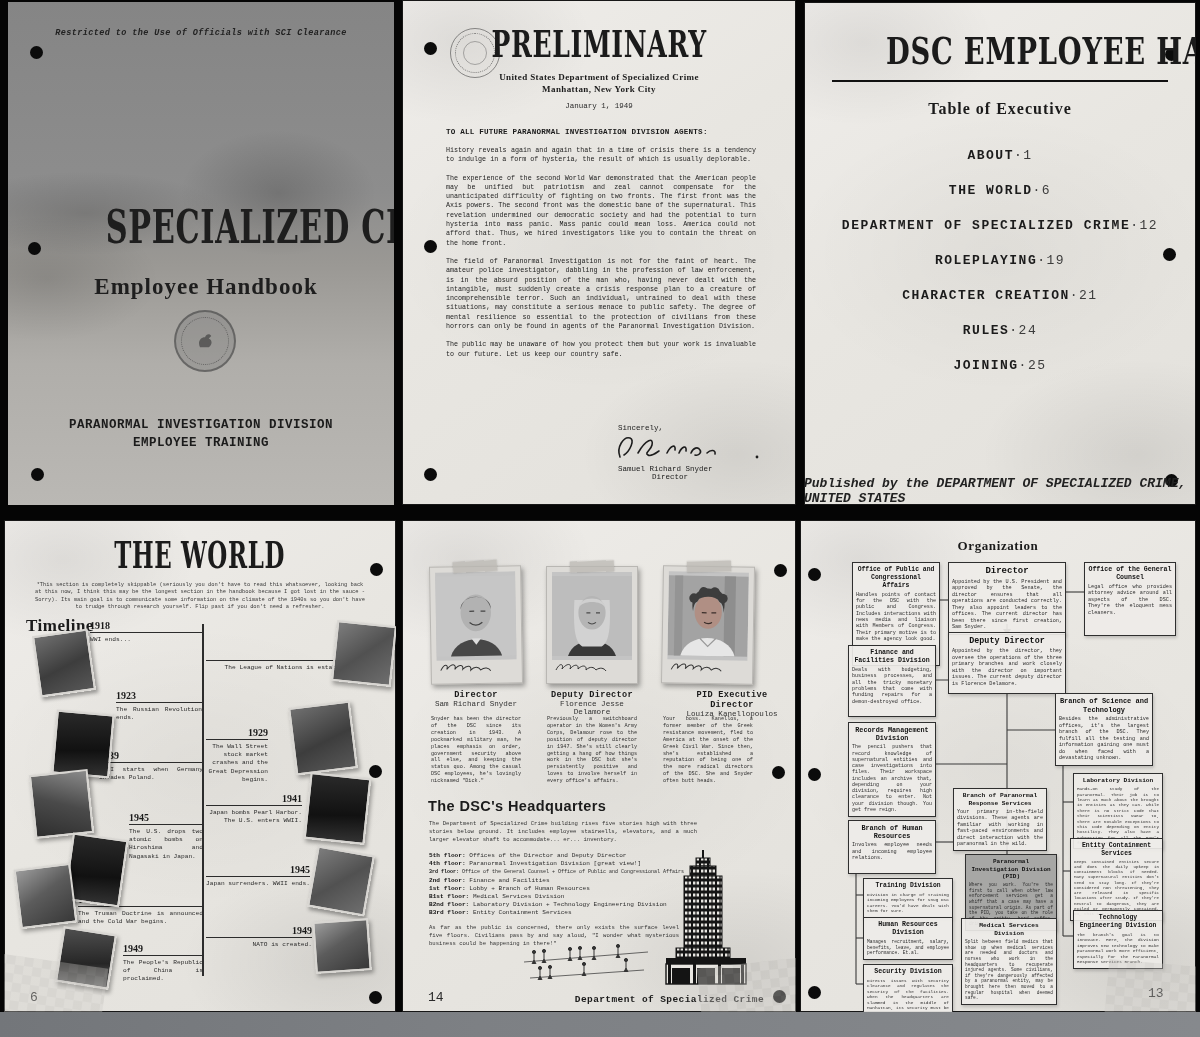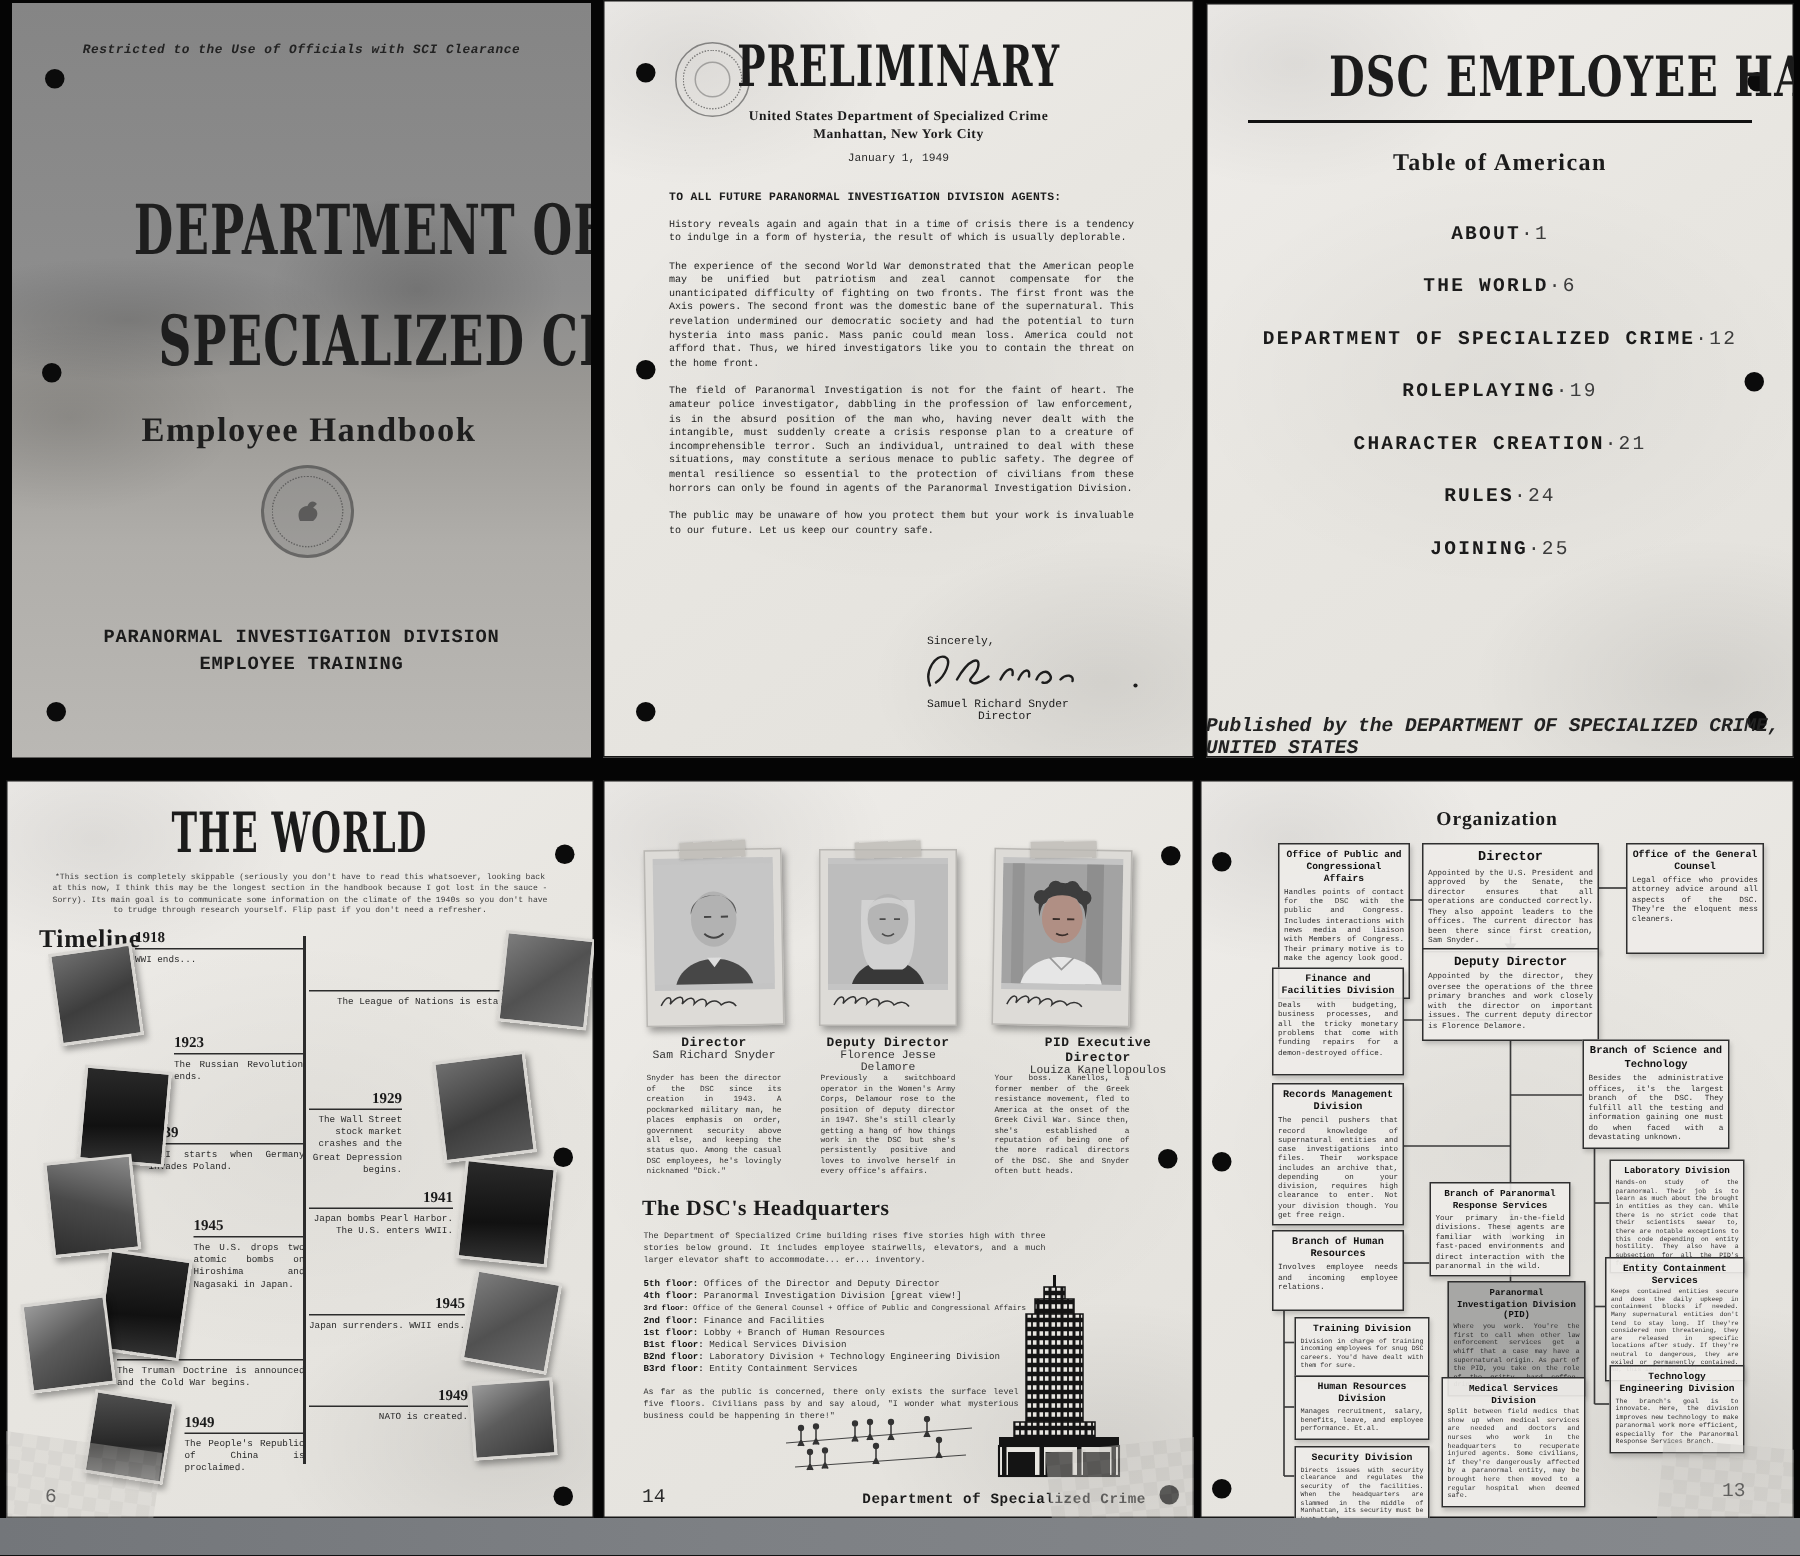--- a/index.html
+++ b/index.html
@@ -74,21 +74,21 @@
   .card{position:absolute;width:92px;height:118px;background:#dddbd7;border:1px solid #b9b7b3;
       box-shadow:2px 3px 5px rgba(0,0,0,.35);padding:5px 5px 0 5px;box-sizing:border-box;}
   .card .tape{position:absolute;left:50%;top:-6px;width:44px;height:11px;margin-left:-22px;
       background:rgba(185,183,178,.75);transform:rotate(-2deg);box-shadow:0 0 2px rgba(0,0,0,.2);}
   .card .pic{width:100%;height:88px;background:#c4c4c4;overflow:hidden;}
   .card .sigline{height:16px;}
   .p-cap{position:absolute;text-align:center;}
   .p-cap .t{font-weight:bold;font-size:8.6px;letter-spacing:.3px;}
   .p-cap .n{font-size:7.6px;color:#333;}
   .bio{position:absolute;width:90px;font-size:5.2px;line-height:6.9px;color:#2e2e2e;text-align:justify;}
-  #p5 .hq-h{position:absolute;left:26px;top:278px;font-family:Liberation Serif, serif;font-weight:bold;
+  #p5 .hq-h{position:absolute;left:26px;top:278px;font-family:Liberation Sans, sans-serif;font-weight:bold;
       font-size:14.5px;letter-spacing:.4px;}
   #p5 .hq-i{position:absolute;left:27px;top:300px;width:268px;font-size:5.6px;line-height:8px;color:#333;}
   #floors{position:absolute;left:27px;top:332px;width:250px;}
   .floor{font-size:6.1px;line-height:8.2px;white-space:nowrap;color:#2e2e2e;}
   .floor b{font-weight:bold;color:#111;}
   .floor.small{font-size:5px;}
   #p5 .hq-o{position:absolute;left:27px;top:404px;width:250px;font-size:5.6px;line-height:8px;color:#333;}
   #p5 .footer{position:absolute;right:32px;top:474px;font-weight:bold;font-size:9.5px;letter-spacing:.4px;}
   
   #p6{left:800px;top:520px;width:396px;height:492px;}
@@ -109,21 +109,20 @@
 </head>
 <body>
 
 <div id="canvas">
 
   <section class="page" id="p1">
     <div class="hole" style="left:22px;top:44px"></div>
     <div class="hole" style="left:20px;top:240px"></div>
     <div class="hole" style="left:23px;top:466px"></div>
     <div class="restricted">Restricted to the Use of Officials with SCI Clearance</div>
-    <div class="cov-big" style="top:128px"><span class="cond">DEPARTMENT OF</span></div>
     <div class="cov-big" style="top:202px"><span class="cond">SPECIALIZED CRIME</span></div>
     <div class="cov-sub serif-b">Employee Handbook</div>
     <div class="seal" style="left:166px;top:308px;width:58px;height:58px;border:2px solid rgba(60,60,60,.55);background:rgba(120,120,120,.35)">
       <div class="ring" style="inset:5px;border:1px dotted rgba(60,60,60,.6)"></div>
       <svg viewBox="0 0 24 24" style="position:absolute;inset:14px;opacity:.65">
         <path d="M8 17 C6 13 8 9 12 9 c1-3 4-3 5-1 l-2 2 c3 1 3 5 0 7 z" fill="#3c3c3c"></path>
       </svg>
     </div>
     <div class="ctr" style="position:absolute;left:0;right:0;top:416px;font-weight:bold;font-size:12.5px;letter-spacing:.5px">PARANORMAL INVESTIGATION DIVISION</div>
     <div class="ctr" style="position:absolute;left:0;right:0;top:434px;font-weight:bold;font-size:12.5px;letter-spacing:.5px">EMPLOYEE TRAINING</div>
@@ -158,21 +157,21 @@
       <div style="margin-left:34px">Director</div>
     </div>
   </section>
 
   <section class="page paper" id="p3">
     <div class="hole" style="right:18px;top:46px"></div>
     <div class="hole" style="right:20px;top:246px"></div>
     <div class="hole" style="right:18px;top:472px"></div>
     <div class="toc-title"><span class="cond" style="transform:scaleX(.74)">DSC EMPLOYEE HANDBOOK</span></div>
     <div class="rule"></div>
-    <div class="toc-sub serif-b">Table of American</div>
+    <div class="toc-sub serif-b">Table of Executive</div>
     <div id="toc-list">
         <div class="toc-entry"><b>ABOUT</b><span class="pg">·</span><span class="pg">1</span></div>
         <div class="toc-entry"><b>THE WORLD</b><span class="pg">·</span><span class="pg">6</span></div>
         <div class="toc-entry"><b>DEPARTMENT OF SPECIALIZED CRIME</b><span class="pg">·</span><span class="pg">12</span></div>
         <div class="toc-entry"><b>ROLEPLAYING</b><span class="pg">·</span><span class="pg">19</span></div>
         <div class="toc-entry"><b>CHARACTER CREATION</b><span class="pg">·</span><span class="pg">21</span></div>
         <div class="toc-entry"><b>RULES</b><span class="pg">·</span><span class="pg">24</span></div>
         <div class="toc-entry"><b>JOINING</b><span class="pg">·</span><span class="pg">25</span></div>
       </div>
     <div class="pub">Published by the DEPARTMENT OF SPECIALIZED CRIME, UNITED STATES</div>

